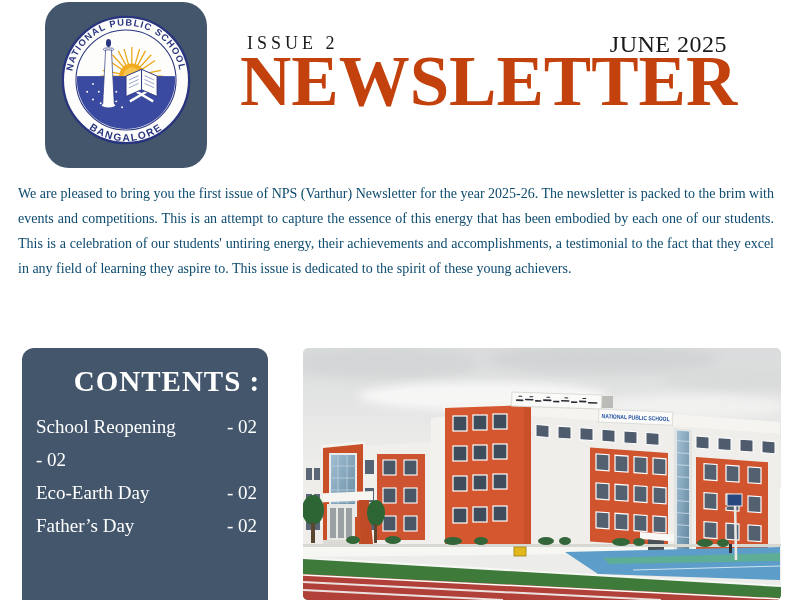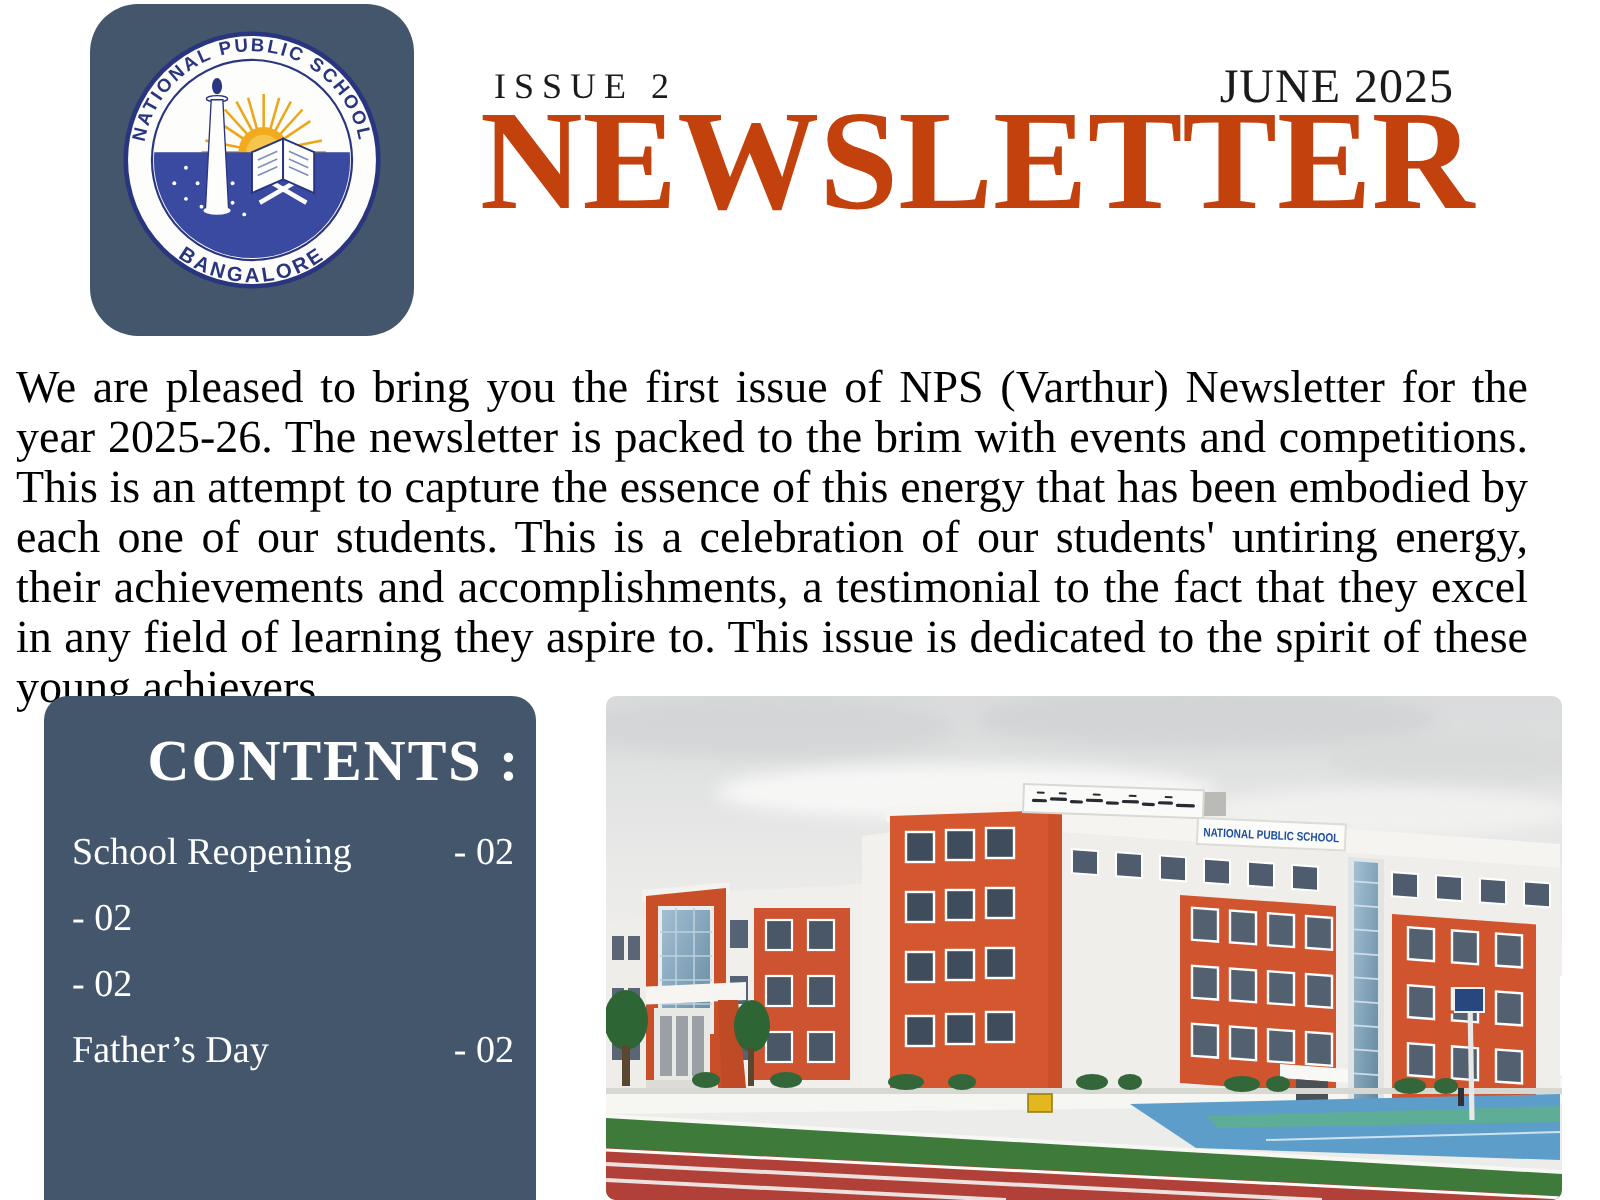--- a/index.html
+++ b/index.html
@@ -18,22 +18,22 @@
   }
   .date-label{
     position:absolute;right:73px;top:31px;font-size:24px;letter-spacing:0.5px;
     color:#1a1a1a;white-space:nowrap;
   }
   .main-title{
     position:absolute;left:240px;top:46px;font-size:71px;font-weight:bold;
     color:#c2410c;line-height:1;white-space:nowrap;letter-spacing:0px;
   }
   .intro-paragraph{
-    position:absolute;left:8px;top:181px;width:756px;
-    font-size:23px;line-height:25px;text-align:justify;color:#000000;
+    position:absolute;left:18px;top:181px;width:756px;
+    font-size:14px;line-height:25px;text-align:justify;color:#0c4a6e;
   }
   .contents-panel{
     position:absolute;left:22px;top:348px;width:246px;height:252px;
     background:#43566b;border-radius:12px 12px 0 0;color:#ffffff;
   }
   .contents-title{
     margin-top:17px;text-align:center;font-size:29px;font-weight:bold;
     letter-spacing:1px;
     margin-left:44px;
   }
@@ -137,20 +137,21 @@
   <div class="contents-title">CONTENTS :</div>
   <div class="contents-list">
     <div class="contents-row">
       <span>School Reopening</span>
       <span class="pg">- 02</span>
     </div>
     <div class="contents-row">
       <span class="pg">- 02</span>
     </div>
     <div class="contents-row">
+      <span>Eco-Earth Day</span>
       <span class="pg">- 02</span>
     </div>
     <div class="contents-row">
       <span>Father’s Day</span>
       <span class="pg">- 02</span>
     </div>
   </div>
 </div>
 
 <div class="photo-frame">

